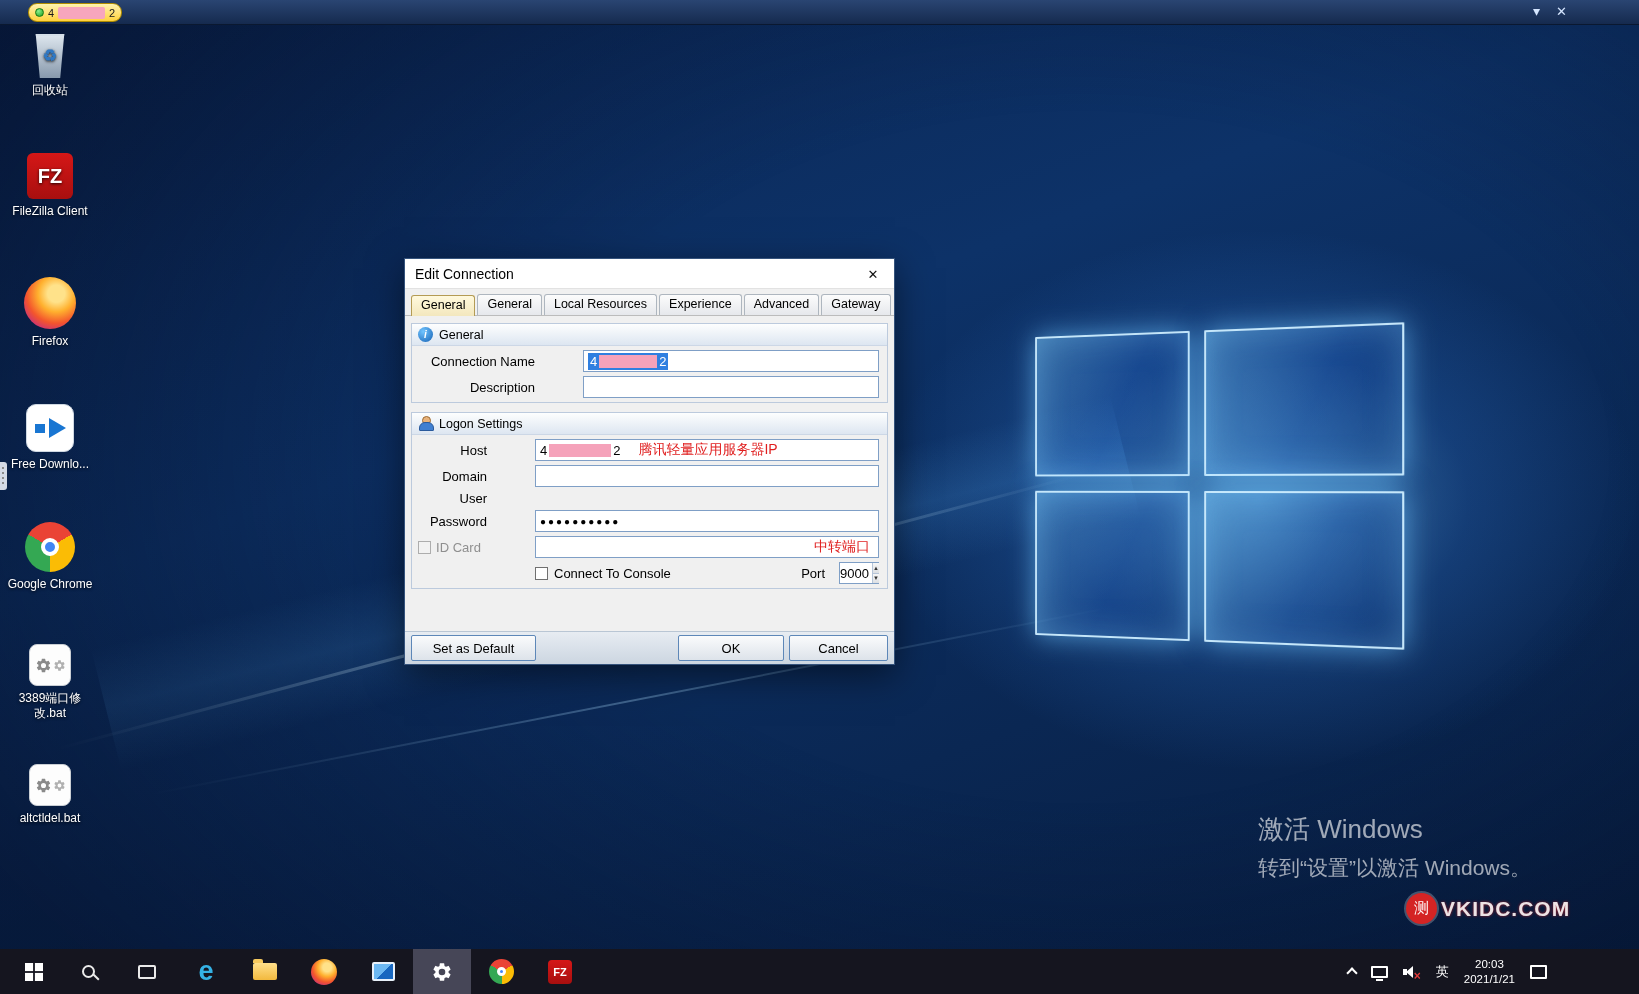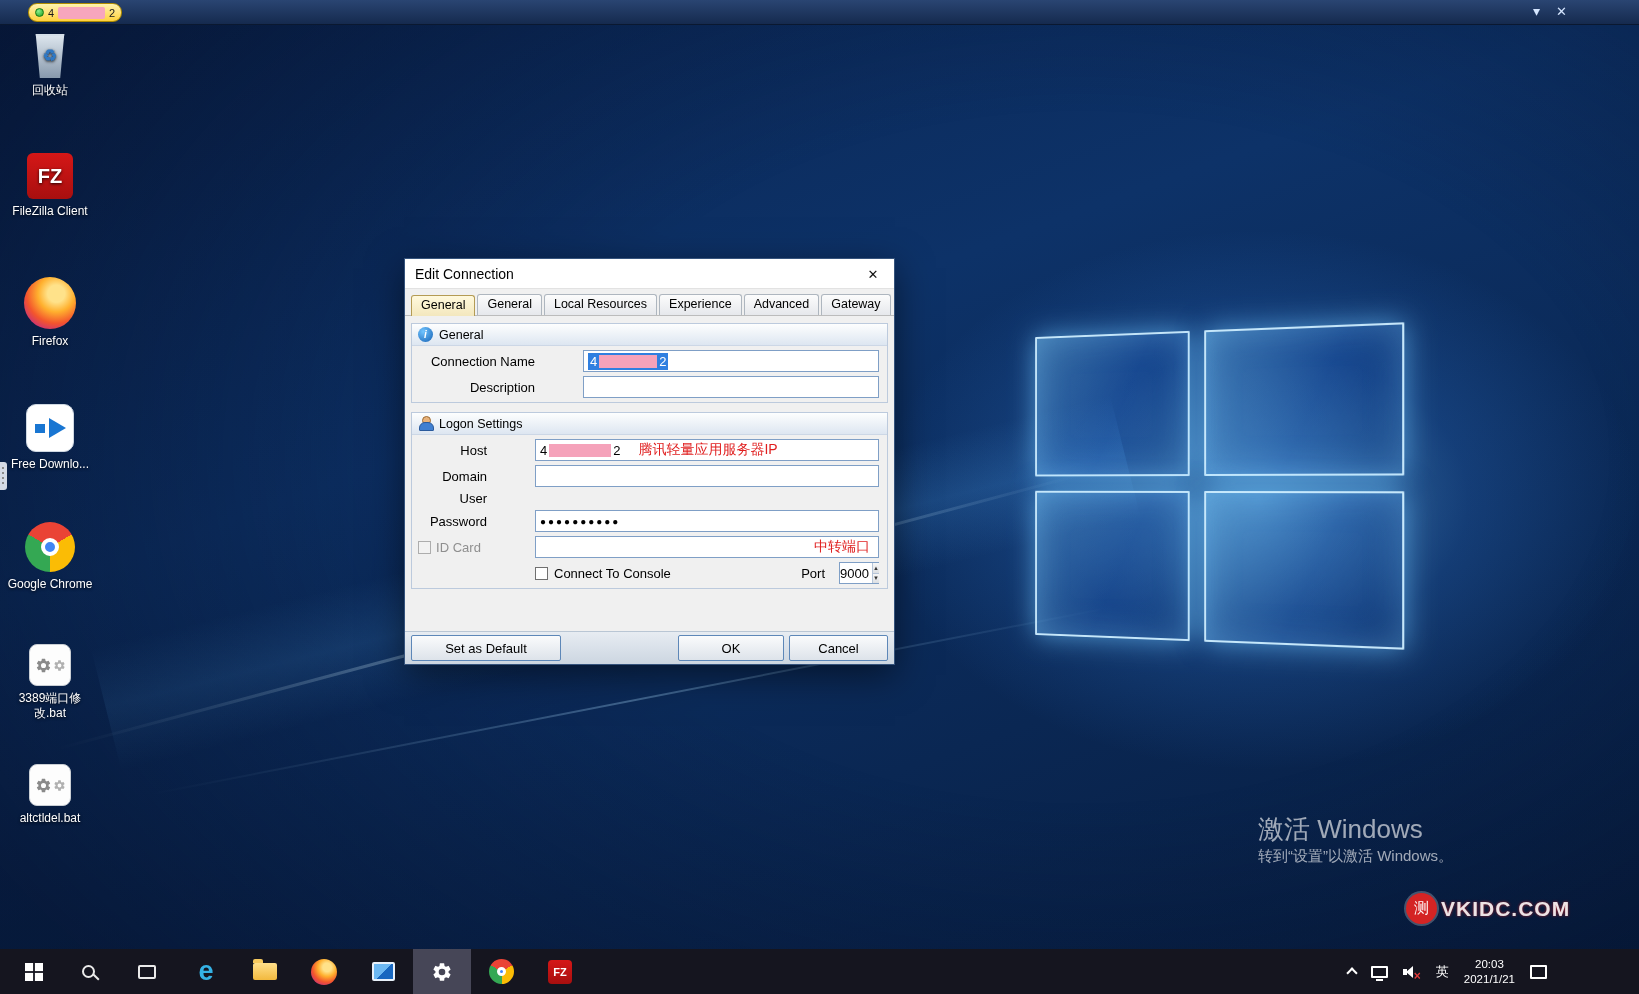--- a/index.html
+++ b/index.html
@@ -116,28 +116,28 @@
   .spin-up, .spin-down { flex:1; background:linear-gradient(#f7f7f7,#dcdfe3); display:flex;
     align-items:center; justify-content:center; cursor:pointer; }
   .spin-up::after { content:"\25B2"; font-size:6px; color:#333; }
   .spin-down { border-top:1px solid #b5c4d8; }
   .spin-down::after { content:"\25BC"; font-size:6px; color:#333; }
   .dialog-buttons { position:absolute; left:0; right:0; bottom:0; height:33px;
     background:linear-gradient(#e7ecf2,#ccd6e1); border-top:1px solid #b9c6d4;
     display:flex; align-items:center; padding:0 6px; }
   .btn { height:26px; background:linear-gradient(#fafbfc,#dde3ea); border:1px solid #5d87b8;
     border-radius:2px; font-size:13px; display:flex; align-items:center; justify-content:center; cursor:pointer; }
-  .btn-default { width:150px; }
+  .btn-default { width:125px; }
   .btn-ok { width:106px; margin-left:auto; }
   .btn-cancel { width:99px; margin-left:5px; }
 
   
   .activate { position:absolute; left:1258px; top:812px; color:rgba(255,255,255,.62); z-index:20; }
   .activate-l1 { font-size:26px; font-weight:400; }
-  .activate-l2 { font-size:15px; margin-top:0; }
+  .activate-l2 { font-size:21px; margin-top:7px; }
   .site-badge { position:absolute; left:1406px; top:893px; display:flex; align-items:center; z-index:70; }
   .badge-circle { width:31px; height:31px; border-radius:50%; background:#d42424; color:#fff;
     display:flex; align-items:center; justify-content:center; font-size:15px; box-shadow:0 0 0 2px rgba(255,255,255,.25); }
   .badge-site { margin-left:4px; font-size:21px; font-weight:bold; letter-spacing:1px;
     color:rgba(255,255,255,.88); text-shadow:0 0 3px rgba(210,30,30,.8); }
 
   
   .edge-handle { position:absolute; left:0; top:462px; width:7px; height:28px; z-index:30;
     background:rgba(235,240,246,.9); border-radius:0 3px 3px 0; }
   .edge-handle::after { content:""; position:absolute; left:2px; top:5px; width:2px; height:18px;

